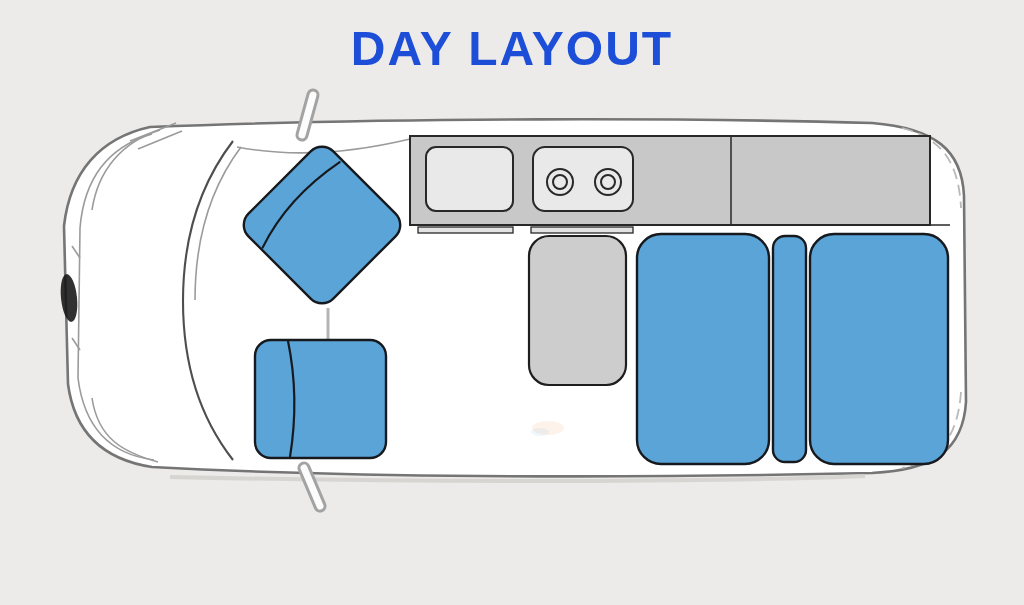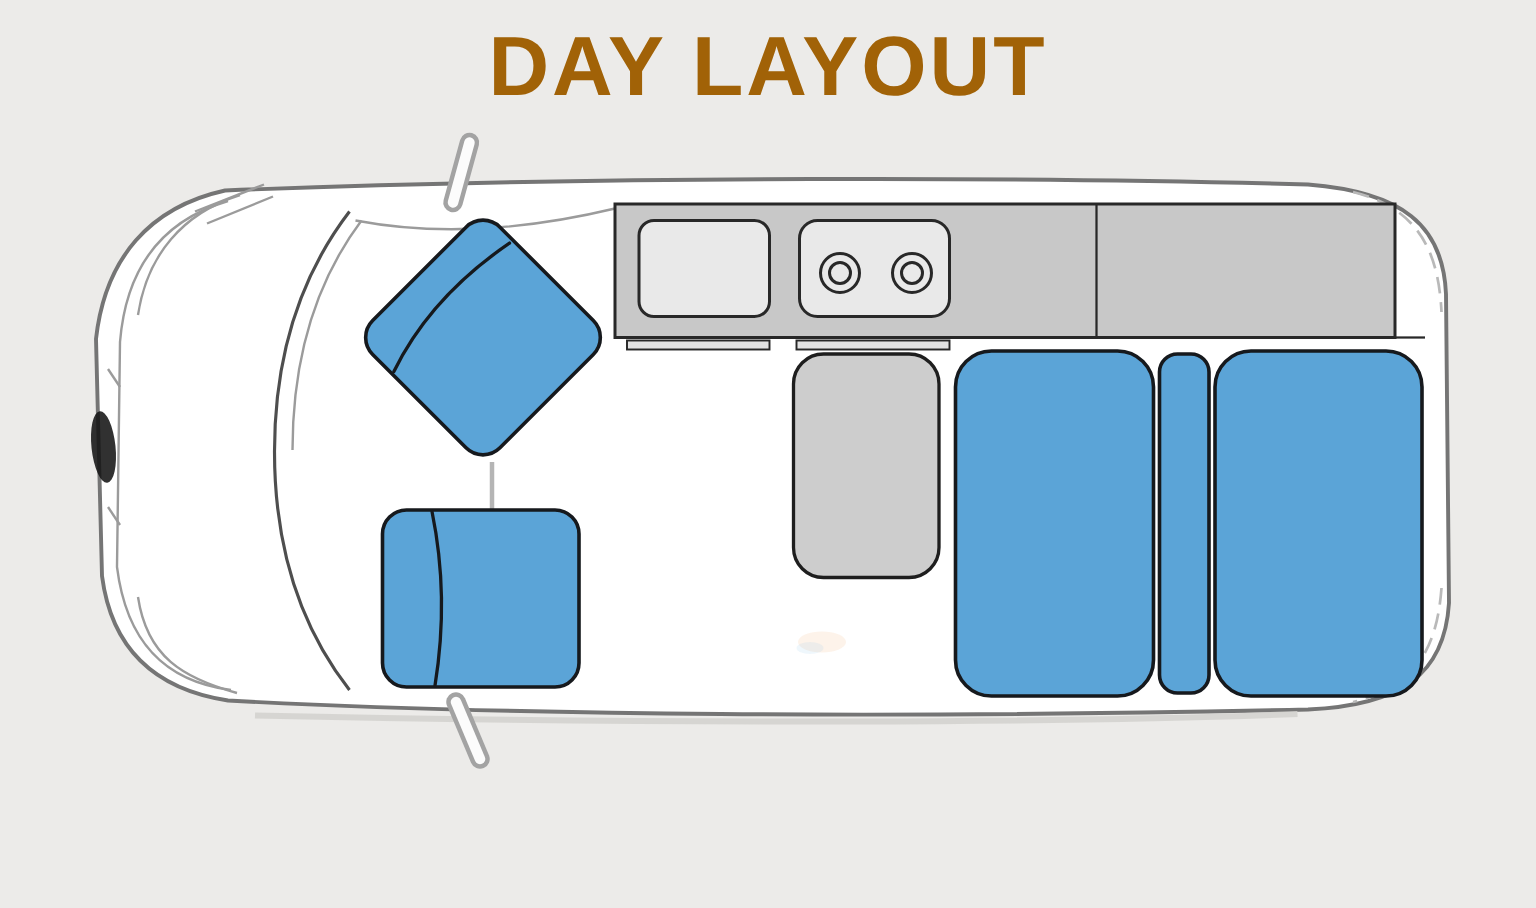--- a/index.html
+++ b/index.html
@@ -2,24 +2,24 @@
 <html style="--background: #ECEBE9; --van-interior: #FFFFFF; --sketch-outline: #757575; --detail-outline: #282828; --seat-fill: #5BA4D7; --seat-stroke: #16191D; --counter-fill: #C8C8C8; --appliance-fill: #E9E9E9; --table-fill: #CDCDCD;"><head>
 <meta charset="utf-8">
 <style>
   html,body{margin:0;padding:0;}
   body{
     width:1024px;height:605px;overflow:hidden;position:relative;
     background:var(--background,#ECEBE9);
     font-family:"Liberation Sans",sans-serif;
   }
   .title{
-    position:absolute;top:11px;left:0;width:100%;
+    position:absolute;top:21px;left:0;width:100%;
     text-align:center;
-    font-size:56px;font-weight:700;letter-spacing:2px;
-    color:#a16207;
+    font-size:48px;font-weight:700;letter-spacing:2px;
+    color:#1d4ed8;
   }
   svg{position:absolute;top:0;left:0;display:block;}
   .body-outline{fill:var(--van-interior,#fff);stroke:var(--sketch-outline,#757575);stroke-width:2.6;stroke-linejoin:round;}
   .sketch{fill:none;stroke:#9b9b9b;stroke-width:1.6;}
   .sketch-dark{fill:none;stroke:#4e4e4e;stroke-width:2.1;}
   .sketch-dash{fill:none;stroke:#b9b9b9;stroke-width:1.8;stroke-dasharray:11 6;}
   .counter{fill:var(--counter-fill,#C8C8C8);stroke:var(--detail-outline,#282828);stroke-width:2;}
   .appliance{fill:var(--appliance-fill,#E9E9E9);stroke:var(--detail-outline,#282828);stroke-width:2;}
   .burner{fill:none;stroke:var(--detail-outline,#282828);stroke-width:2;}
   .drawer{fill:#e3e3e3;stroke:var(--detail-outline,#282828);stroke-width:1.3;}

